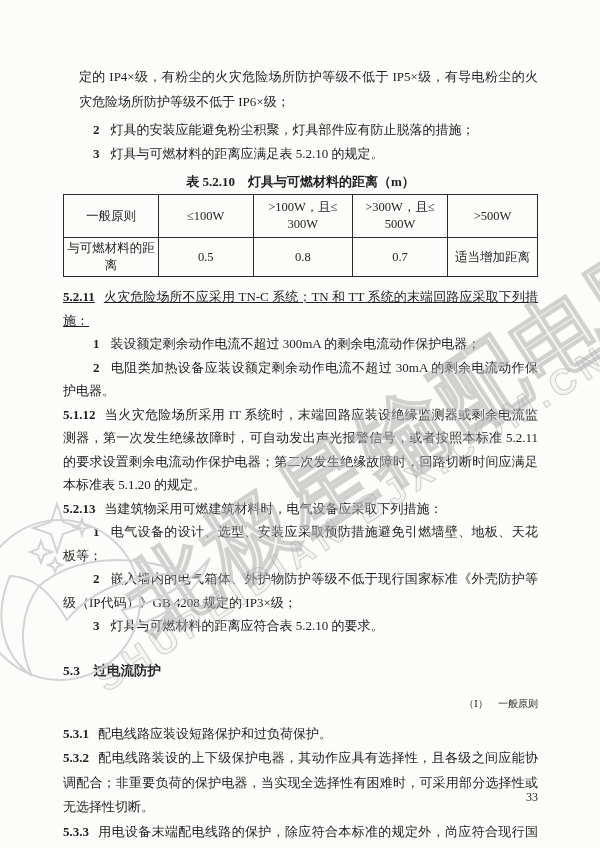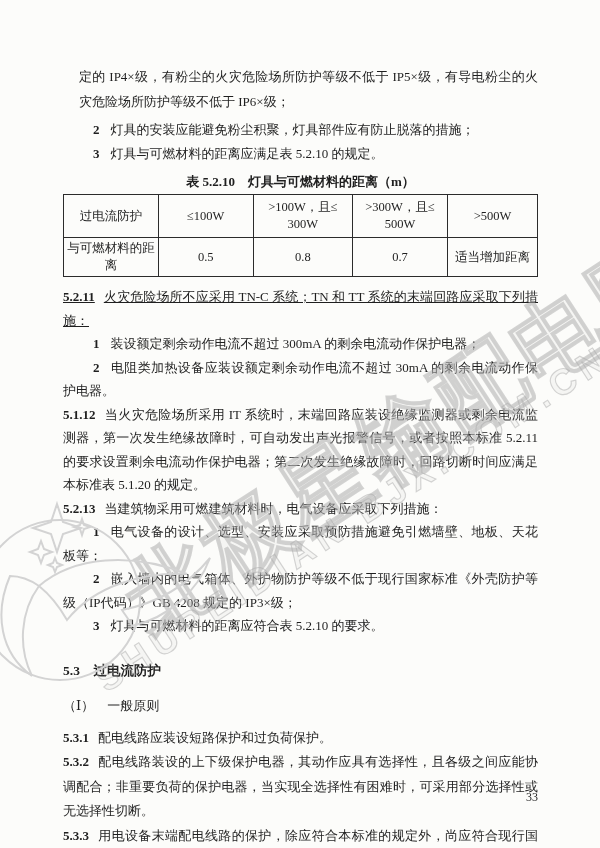--- a/index.html
+++ b/index.html
@@ -25,21 +25,21 @@
   table{width:100%;border-collapse:collapse;table-layout:fixed;}
   th,td{
     border:1px solid #2b2b2b;
     font-size:12.5px;font-weight:normal;
     text-align:center;vertical-align:middle;
     white-space:pre-line;line-height:17px;padding:2px;
   }
   tr.hdr th{height:38px;}
   tr.val td{height:21px;}
   .sec-title{text-align:left;font-weight:bold;font-size:13.5px;margin-top:24px;}
-  .sec-sub{text-align:left;font-size:13px;margin-top:17px;}
+  .sec-sub{text-align:right;font-size:10px;margin-top:17px;}
   .pageno{position:absolute;right:62px;top:790px;font-size:12px;z-index:1;}
   
   .wm{position:absolute;inset:0;overflow:hidden;pointer-events:none;z-index:3;}
   .wm-cn,.wm-en{
     position:absolute;white-space:nowrap;
     font-family:"Liberation Sans","DejaVu Sans",sans-serif;font-weight:bold;
     color:rgba(185,185,185,0.10);
     -webkit-text-stroke:1.4px rgba(172,172,172,0.50);
     transform-origin:left center;
   }
@@ -67,21 +67,21 @@
   <table>
     <colgroup>
       <col style="width:20%">
         <col style="width:20%">
         <col style="width:21%">
         <col style="width:20%">
         <col style="width:19%">
     </colgroup>
     <tbody>
         <tr class="hdr">
-      <th>过电流防护</th>
+      <th>一般原则</th>
       <th>≤100W</th>
       <th>&gt;100W，且≤
 300W</th>
       <th>&gt;300W，且≤
 500W</th>
       <th>&gt;500W</th>
     </tr>
     <tr class="val">
       <td>与可燃材料的距离</td>
       <td>0.5</td>

